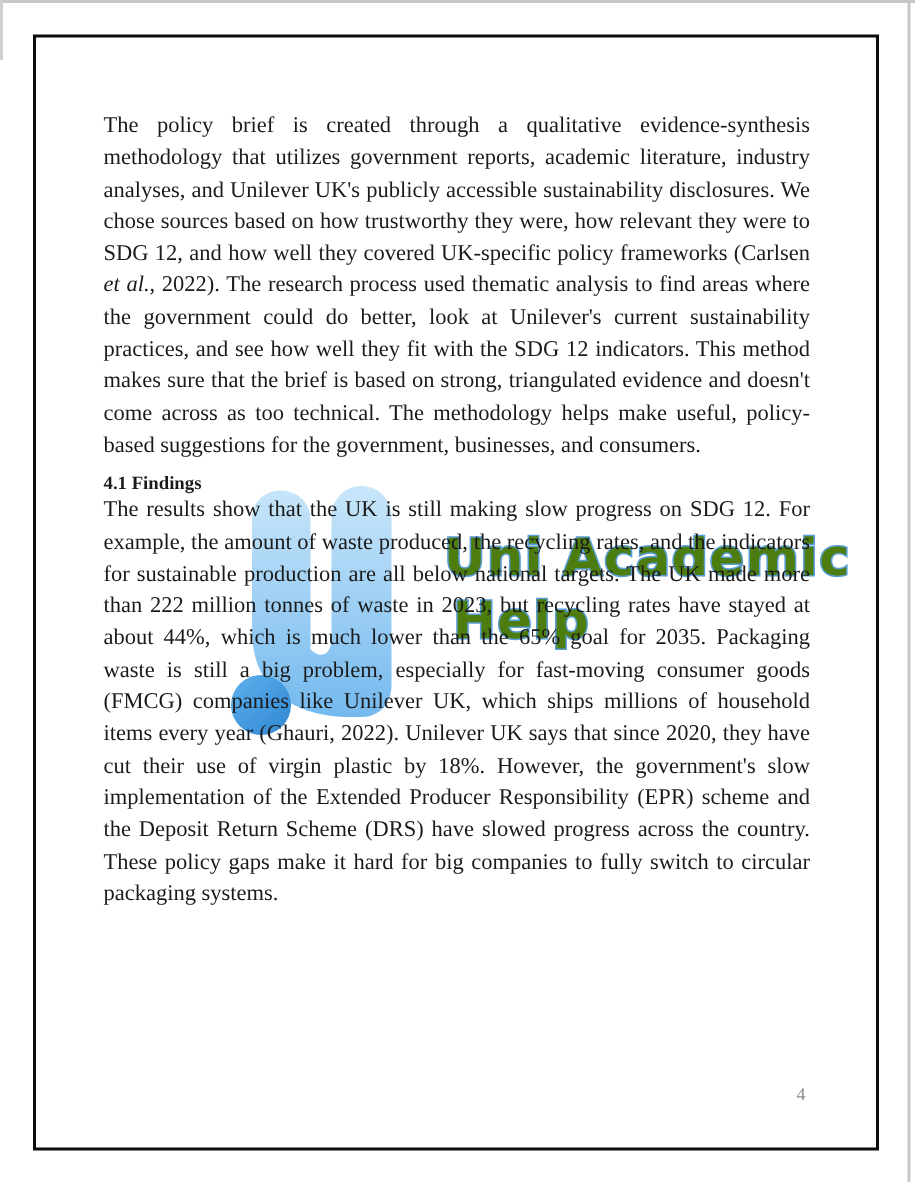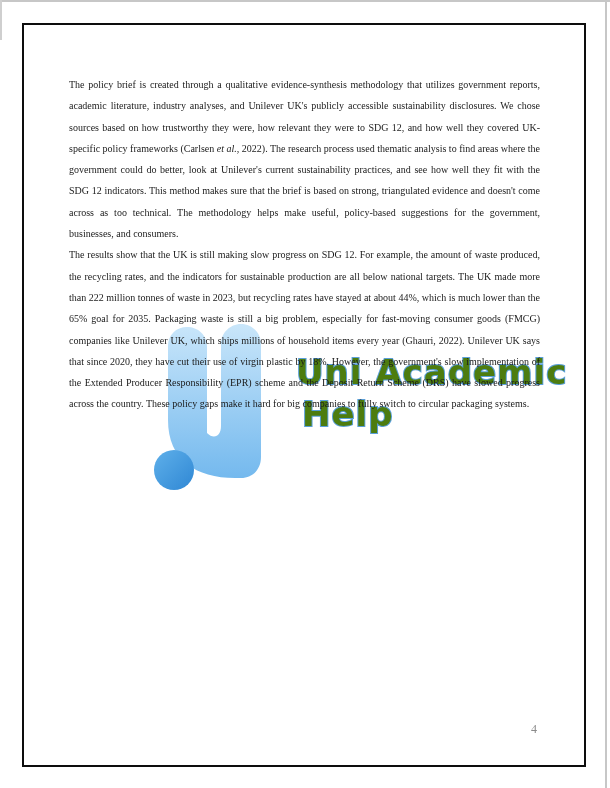--- a/index.html
+++ b/index.html
@@ -55,21 +55,21 @@
     line-height: 18px;
     margin: 0 0 5px 0;
   }
   .h-main.second { margin: 18px 0 0 0; }
   .h-sub {
     font-size: 12.5px; font-weight: bold;
     line-height: 16px;
     margin: 6px 0 0 0;
   }
   .body-para {
-    font-size: 10px;
+    font-size: 15px;
     line-height: 21.3px;
     text-align: justify;
     margin: 0;
     margin-top: 4px;
   }
   .body-para.second { margin-top: 0; }
 
   .page-number {
     position: absolute;
     left: 524px; top: 722px;
@@ -118,16 +118,17 @@
   </svg>
   <div class="wm-text wm-line1">Uni Academic</div>
   <div class="wm-text wm-line2">Help</div>
 </div>
 
 <div class="page-border"></div>
 
 <div class="content">
   <p class="body-para"><span>The policy brief is created through a qualitative evidence-synthesis methodology that utilizes government reports, academic literature, industry analyses, and Unilever UK's publicly accessible sustainability disclosures. We chose sources based on how trustworthy they were, how relevant they were to SDG 12, and how well they covered UK-specific policy frameworks (Carlsen </span><em>et al.</em><span>, 2022). The research process used thematic analysis to find areas where the government could do better, look at Unilever's current sustainability practices, and see how well they fit with the SDG 12 indicators. This method makes sure that the brief is based on strong, triangulated evidence and doesn't come across as too technical. The methodology helps make useful, policy-based suggestions for the government, businesses, and consumers.</span></p>
 
+  <div class="h-sub">4.1 Findings</div>
   <p class="body-para second">The results show that the UK is still making slow progress on SDG 12. For example, the amount of waste produced, the recycling rates, and the indicators for sustainable production are all below national targets. The UK made more than 222 million tonnes of waste in 2023, but recycling rates have stayed at about 44%, which is much lower than the 65% goal for 2035. Packaging waste is still a big problem, especially for fast-moving consumer goods (FMCG) companies like Unilever UK, which ships millions of household items every year (Ghauri, 2022). Unilever UK says that since 2020, they have cut their use of virgin plastic by 18%. However, the government's slow implementation of the Extended Producer Responsibility (EPR) scheme and the Deposit Return Scheme (DRS) have slowed progress across the country. These policy gaps make it hard for big companies to fully switch to circular packaging systems.</p>
 </div>
 
 <div class="page-number">4</div>
 
 </body></html>

